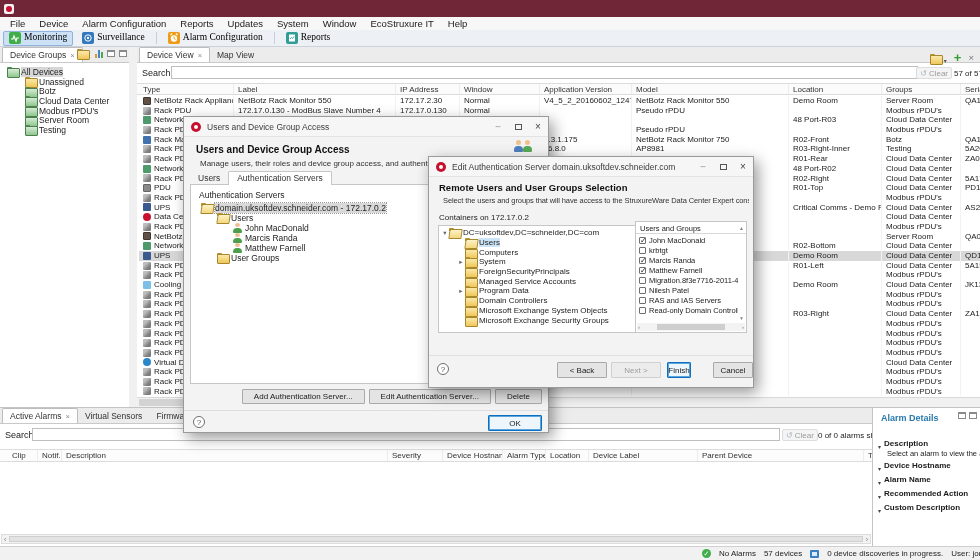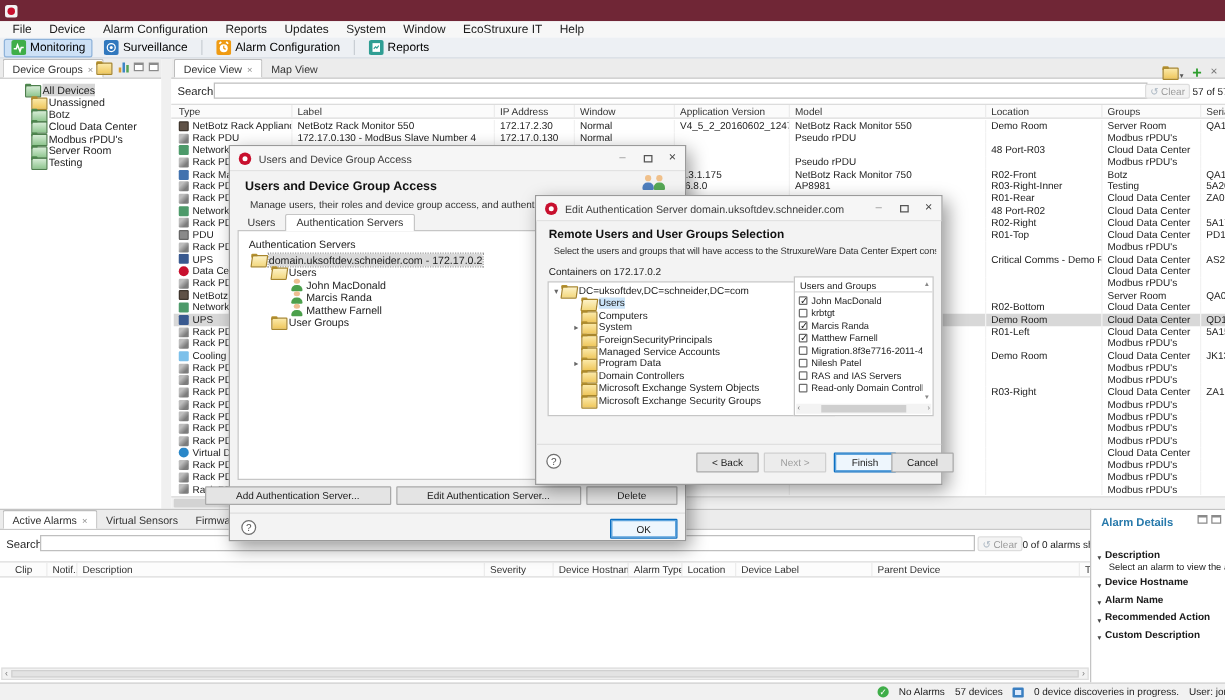--- a/index.html
+++ b/index.html
@@ -8,42 +8,42 @@
   #app{position:relative;width:980px;height:560px;overflow:hidden}
 
   
   .titlebar{position:absolute;top:0;left:0;right:0;height:17px;background:var(--titlebar,#702636);display:flex;align-items:center;padding-left:4px}
   .app-ico{width:10px;height:10px;border-radius:2px;background:#f3f3f3;position:relative;margin-right:6px;flex:none}
   .app-ico::after{content:"";position:absolute;left:2px;top:2px;width:6px;height:6px;border-radius:50%;background:var(--brand_red,#c8102e)}
   .wtitle{font-size:9px;color:#cdb6bc;white-space:nowrap}
   .menubar{position:absolute;top:17px;left:0;right:0;height:13px;background:#f7f7f7;display:flex;align-items:center;padding-left:3px}
   .mitem{font-size:9.5px;padding:0 7px;color:#1a1a1a;white-space:nowrap}
   .pbar{position: absolute;top:30px;left:0;right:0;height:17px;background:#edf0f4;border-bottom:1px solid #ccd2d9;display:flex;align-items:center;padding-left:3px;gap:3px}
-  .pbtn{display:flex;align-items:center;gap:3px;font-size:9.5px;height:15px;padding:0 5px;border:1px solid transparent;border-radius:2px;background:transparent;font-family:Liberation Sans, sans-serif}
+  .pbtn{display:flex;align-items:flex-start;gap:3px;font-size:9.5px;height:15px;padding:0 5px;border:1px solid transparent;border-radius:2px;background:transparent;font-family:Liberation Serif, serif}
   .pbtn.active{background:#cde1f6;border-color:#8fb3da}
   .psep{width:1px;height:12px;background:#c9ced4;margin:0 2px}
 
   
   .tabstrip{position:absolute;top:0;left:0;right:0;height:16px;background:#ececec;border-bottom:1px solid #c9c9c9;display:flex;align-items:flex-start;padding-left:2px}
   .tab{height:15px;display:flex;align-items:center;padding:0 7px;font-size:8.5px;color:#333;white-space:nowrap}
   .tab.on{background:#fff;border:1px solid #bdbdbd;border-bottom:none;border-radius:2px 2px 0 0}
   .tclose{margin-left:4px;font-size:7.5px;color:#8a8a8a}
 
   
   .dgp{position:absolute;left:0;top:47px;width:129px;height:360px;background:#fff}
   .dgp .hicons{position:absolute;right:2px;top:2px;display:flex;gap:4px;align-items:center;z-index:2}
   .winbox{width:8px;height:7px;border:1px solid #8a8a8a;border-top-width:2px;display:inline-block;background:#fff}
   .chart-ic{display:inline-flex;align-items:flex-end;gap:1px;height:8px}
   .chart-ic i{width:2px;display:block}
   .chart-ic i:nth-child(1){height:4px;background:#d89b2f}
   .chart-ic i:nth-child(2){height:8px;background:#3e86c6}
   .chart-ic i:nth-child(3){height:6px;background:#55a455}
   .dgp .tree{position:absolute;top:17px;bottom:0;left:0;right:0;background:#fff;padding-top:3px;overflow:hidden}
   .dgi{display:flex;align-items:center;height:9.7px;font-size:8.5px;white-space:nowrap}
-  .dgi.lvl0{padding-left:20px}.dgi.lvl1{padding-left:25px}
+  .dgi.lvl0{padding-left:7px}.dgi.lvl1{padding-left:25px}
   .dgi.sel .lbl{background:#d6d6d6}
   .sash{position:absolute;left:129px;top:47px;width:8px;height:360px;background:#f0f0f0}
 
   
   .tico{position:relative;display:inline-block;width:11px;height:9px;margin-right:3px;flex:none}
   .tico::before{content:"";position:absolute;left:0;top:0;width:5px;height:3px;border-radius:1px 1px 0 0;background:#b6922f}
   .tico::after{content:"";position:absolute;left:0;top:1px;width:11px;height:8px;border-radius:1px;background:linear-gradient(#fbe9a8,#efc75c);border:1px solid #a8862c}
   .tico.ic-folder-open::after{background:linear-gradient(#fdf2c6,#f3d87e);transform:skewX(-8deg)}
   .tico.ic-green-folder::before{background:#4e8a4e}
   .tico.ic-green-folder::after{background:linear-gradient(#d6ecd6,#8fc68f);border-color:#4d7f4d}
@@ -108,21 +108,21 @@
   .dtabs{position:absolute;left:6px;top:53px;display:flex;align-items:flex-end;height:15px}
   .dtab{font-size:8.5px;padding:1px 8px 2px;color:#333;white-space:nowrap}
   .dtab.on{background:#fff;border:1px solid #c6c6c6;border-bottom:none;border-radius:2px 2px 0 0;position:relative;z-index:2}
   .acc-box{position:absolute;left:6px;top:67px;width:352px;height:200px;background:#fff;border:1px solid #c6c6c6;overflow:hidden}
   .acc-label{position:absolute;left:8px;top:5px;font-size:8.5px}
   .acc-tree{position:absolute;left:2px;top:18px;right:2px}
   .t1row{display:flex;align-items:flex-start;height:10px;font-size:8.5px;white-space:nowrap}
   .t1row.lvl0{padding-left:8px}.t1row.lvl1{padding-left:24px}.t1row.lvl2{padding-left:40px}
   .t1row.sel .lbl{background:#d9d9d9;outline:1px dotted #9a9a9a}
   .dlg-btnrow{position:absolute;left:6px;right:6px;top:272px;height:15px;display:flex;justify-content:flex-end;gap:4px}
-  .btn{font-size:8px;background:#e4e4e4;border:1px solid #a9a9a9;border-radius:1px;display:flex;align-items:center;justify-content:center;padding:0 24px;height:15px;color:#1a1a1a;white-space:nowrap;font-family:inherit}
+  .btn{font-size:8px;background:#e4e4e4;border:1px solid #a9a9a9;border-radius:1px;display:flex;align-items:center;justify-content:center;padding:0 11px;height:15px;color:#1a1a1a;white-space:nowrap;font-family:inherit}
   .btn.defbtn{border-color:#0b6fc2;box-shadow:inset 0 0 0 1px #5ea4dd;background:#eef6fd}
   .btn.disabled{background:#ececec;border-color:#cfcfcf;color:#9e9e9e}
   .dlg-foot1{position:absolute;left:0;right:0;top:293px;border-top:1px solid #dedede}
   .help{position:absolute;width:12px;height:12px;border:1px solid #6f6f6f;border-radius:50%;font-size:8px;color:#555;display:flex;align-items:center;justify-content:center;background:#fff}
   #dlg1 .help{left:9px;top:299px}
   .okbtn{position:absolute;right:6px;top:298px;width:54px;height:16px}
   #dlg2 .dheading{left:10px;top:25px;font-size:9.5px}
   #dlg2 .dsub{left:14px;top:39px;right:4px;font-size:7.5px;letter-spacing:-.1px}
   .cont-label{position:absolute;left:10px;top:56px;font-size:8px}
   .t2box{position:absolute;left:9px;top:68px;width:230px;height:108px;background:#fff;border:1px solid #c6c6c6;overflow:hidden;padding-top:2px}

